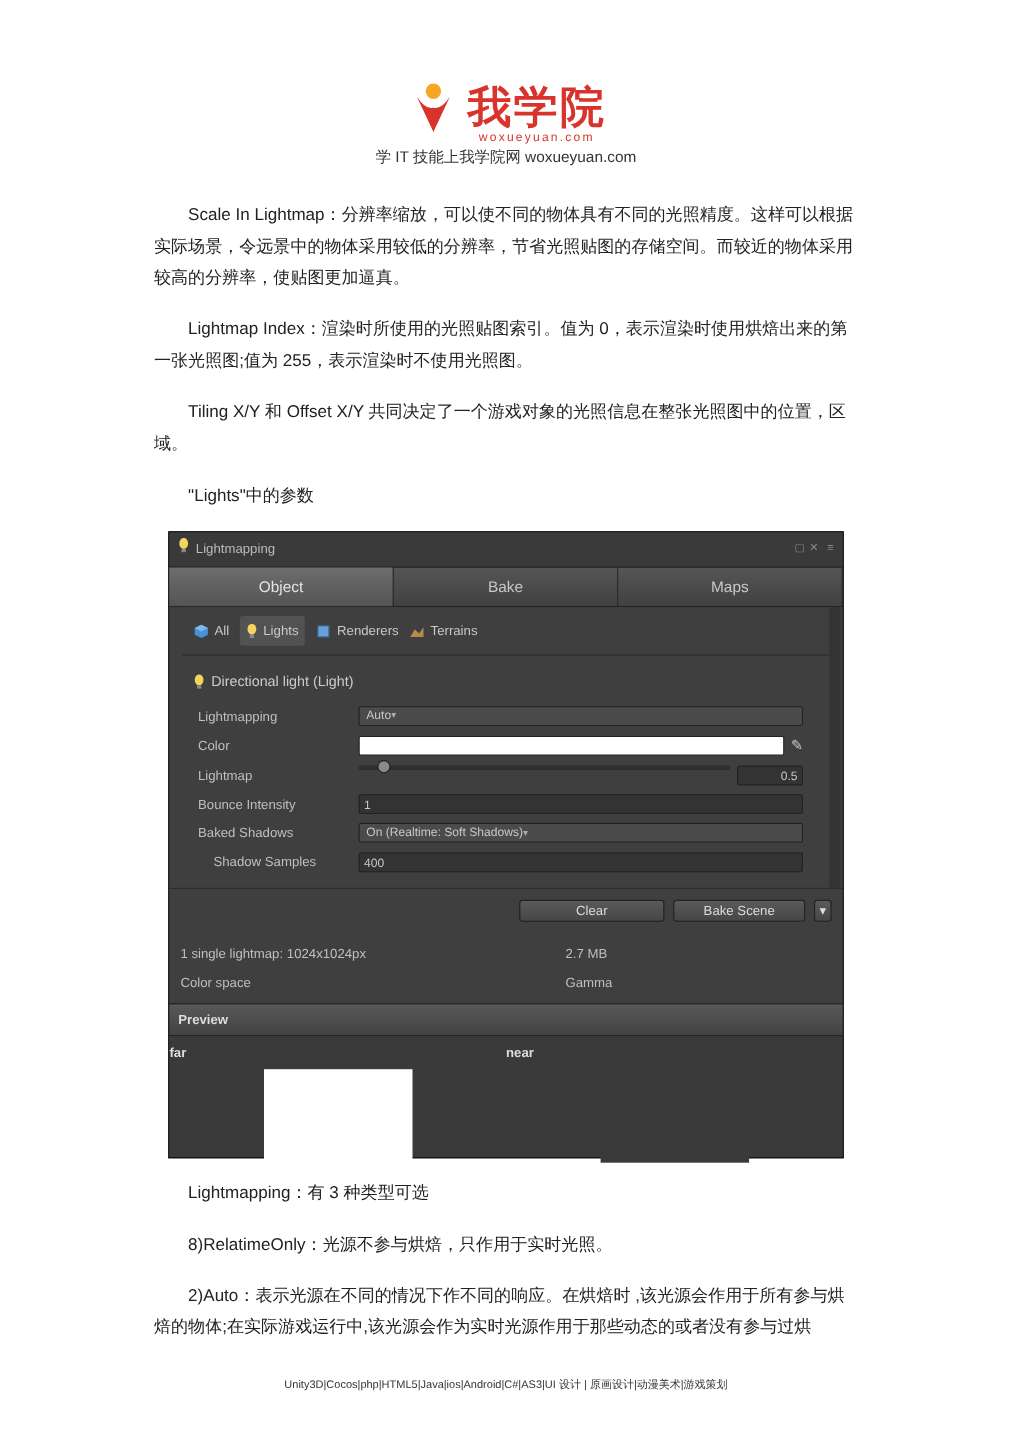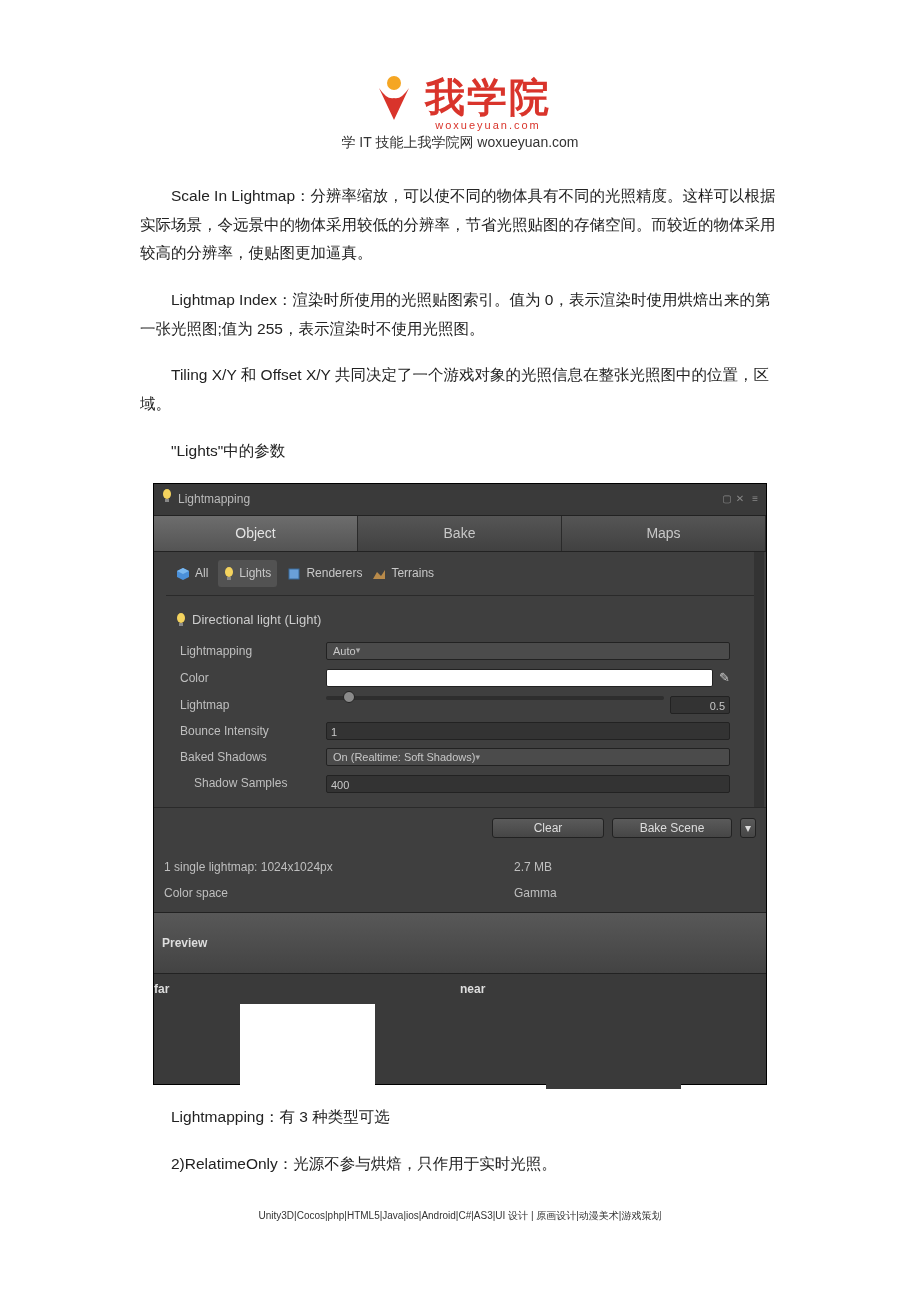--- a/index.html
+++ b/index.html
@@ -36,27 +36,27 @@
 .dd .arr{font-size:9px;color:#aaa}
 .color-swatch{flex:1;height:18px;background:#fff;border:1px solid #222;border-radius:2px}
 .eyedrop{color:#ccc;font-size:13px}
 .slider-wrap{flex:1;display:flex;align-items:flex-start;gap:6px}
 .slider-track{flex:1;height:4px;background:#2e2e2e;border-radius:2px;position:relative}
 .slider-knob{position:absolute;left:5%;top:-5px;width:12px;height:12px;border-radius:50%;background:#8a8a8a;border:1px solid #222}
 .slider-val{width:60px;height:18px;background:#333;border:1px solid #222;text-align:right;padding:0 4px;color:#c8c8c8;font-size:11px;border-radius:2px;line-height:18px}
 .num{flex:1;height:18px;background:#333;border:1px solid #222;padding:0 4px;color:#c8c8c8;font-size:11px;border-radius:2px;line-height:18px}
 .btnrow{display:flex;justify-content:flex-end;gap:8px;padding:10px;background:#3f3f3f;border-top:1px solid #2a2a2a}
 .btn{background:linear-gradient(#5a5a5a,#464646);border:1px solid #222;color:#ddd;font-size:12px;height:20px;display:flex;align-items:center;justify-content:center;border-radius:3px;cursor:pointer}
-.btn.clear{width:112px}
+.btn.clear{width:132px}
 .btn.bake{width:120px}
 .btn.menu{width:16px}
 .info{padding:6px 10px;background:#3f3f3f;font-size:12px;color:#bfbfbf}
 .info-row{display:flex;padding:2px 0}
 .info-row .k{width:350px}
-.prev-bar{background:linear-gradient(#585858,#434343);padding:19px 8px;font-size:12px;font-weight:bold;color:#ddd;border-top:1px solid #222;border-bottom:1px solid #222}
+.prev-bar{background:linear-gradient(#585858,#434343);padding:3px 8px;font-size:12px;font-weight:bold;color:#ddd;border-top:1px solid #222;border-bottom:1px solid #222}
 .preview{display:flex;background:#3a3a3a;height:110px}
 .pcol{flex:1;text-align:left}
 .plabel{display:block;color:#ddd;font-size:12px;font-weight:bold;padding:4px 0}
 .pthumb{width:135px;height:85px;background:#fff;margin:0 auto}
 .pthumb.dark{background:#3a3a3a}
 .footer{text-align:center;font-size:10px;color:#333;margin-top:30px}
 </style>
 </head>
 <body>
 
@@ -225,16 +225,17 @@
         <div class="pthumb"></div>
       </div>
       <div class="pcol">
         <span class="plabel">near</span>
         <div class="pthumb dark"></div>
       </div>
     </div>
   </div>
 
   <p>Lightmapping：有 3 种类型可选</p>
-  <p>2)RelatimeOnly：光源不参与烘焙，只作用于实时光照。</p>
+  <p>8)RelatimeOnly：光源不参与烘焙，只作用于实时光照。</p>
+  <p>2)Auto：表示光源在不同的情况下作不同的响应。在烘焙时 ,该光源会作用于所有参与烘焙的物体;在实际游戏运行中,该光源会作为实时光源作用于那些动态的或者没有参与过烘</p>
 </div>
 
 <div class="footer">Unity3D|Cocos|php|HTML5|Java|ios|Android|C#|AS3|UI 设计 | 原画设计|动漫美术|游戏策划</div>
 
 </body></html>

